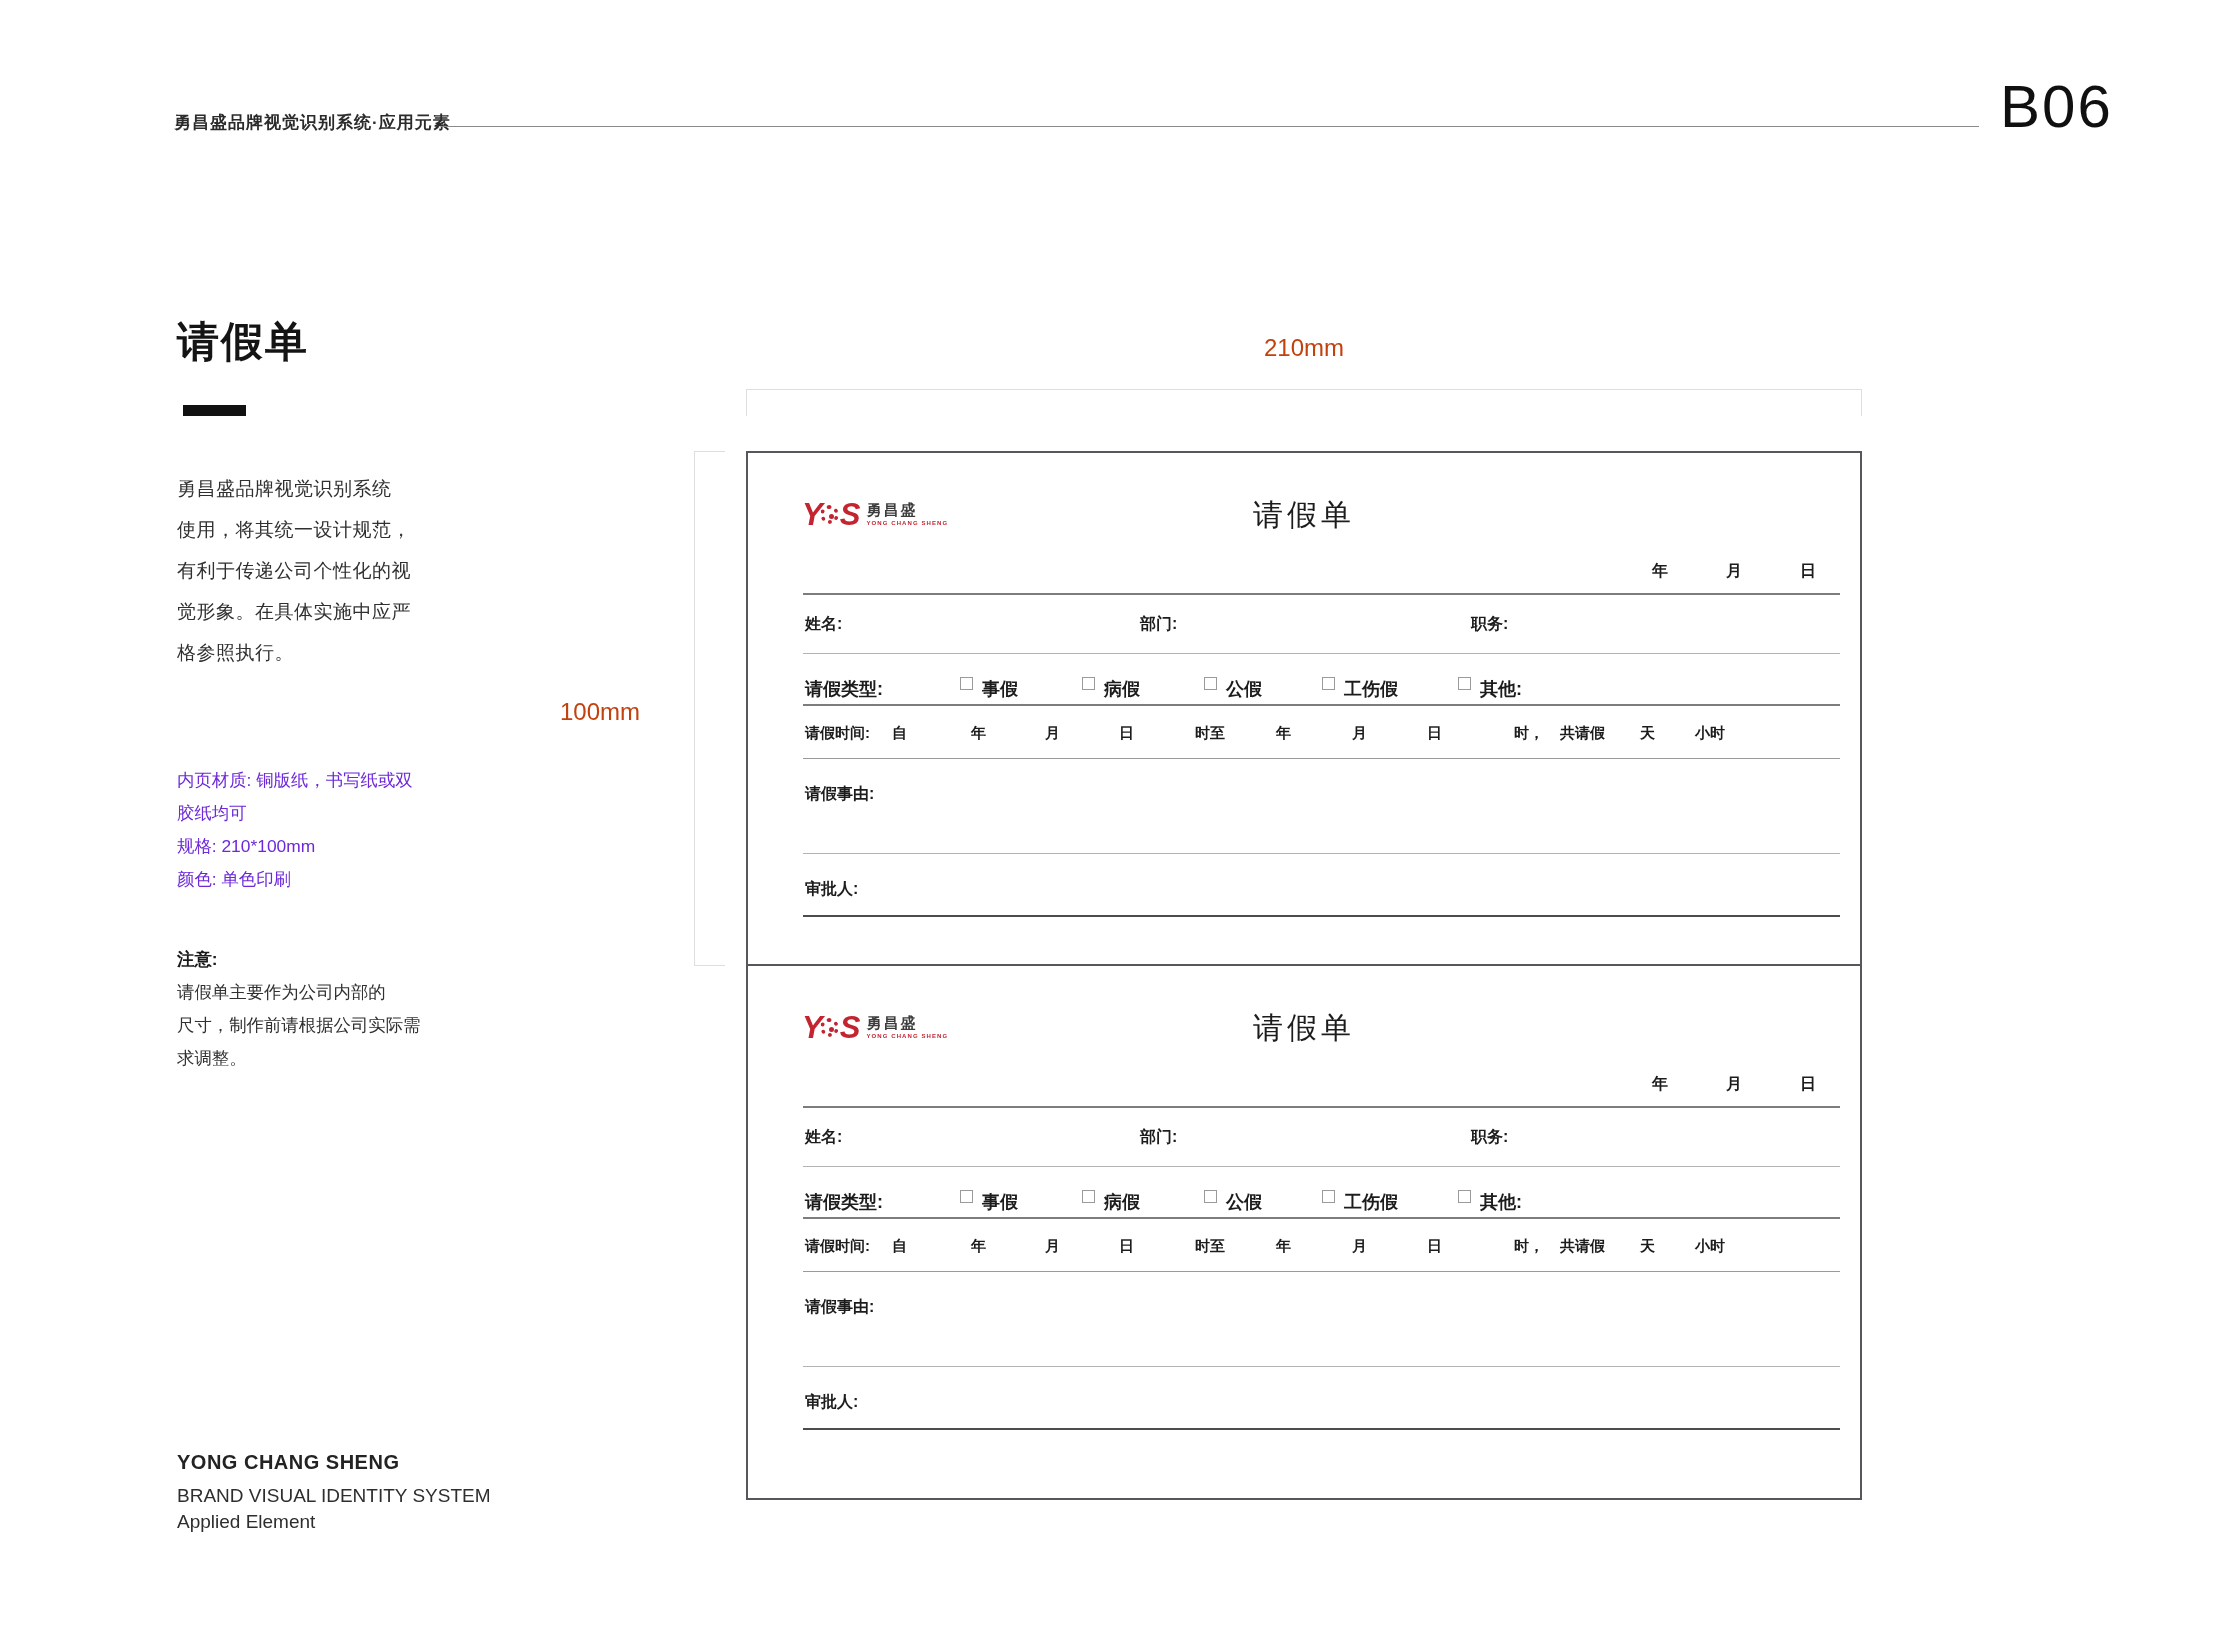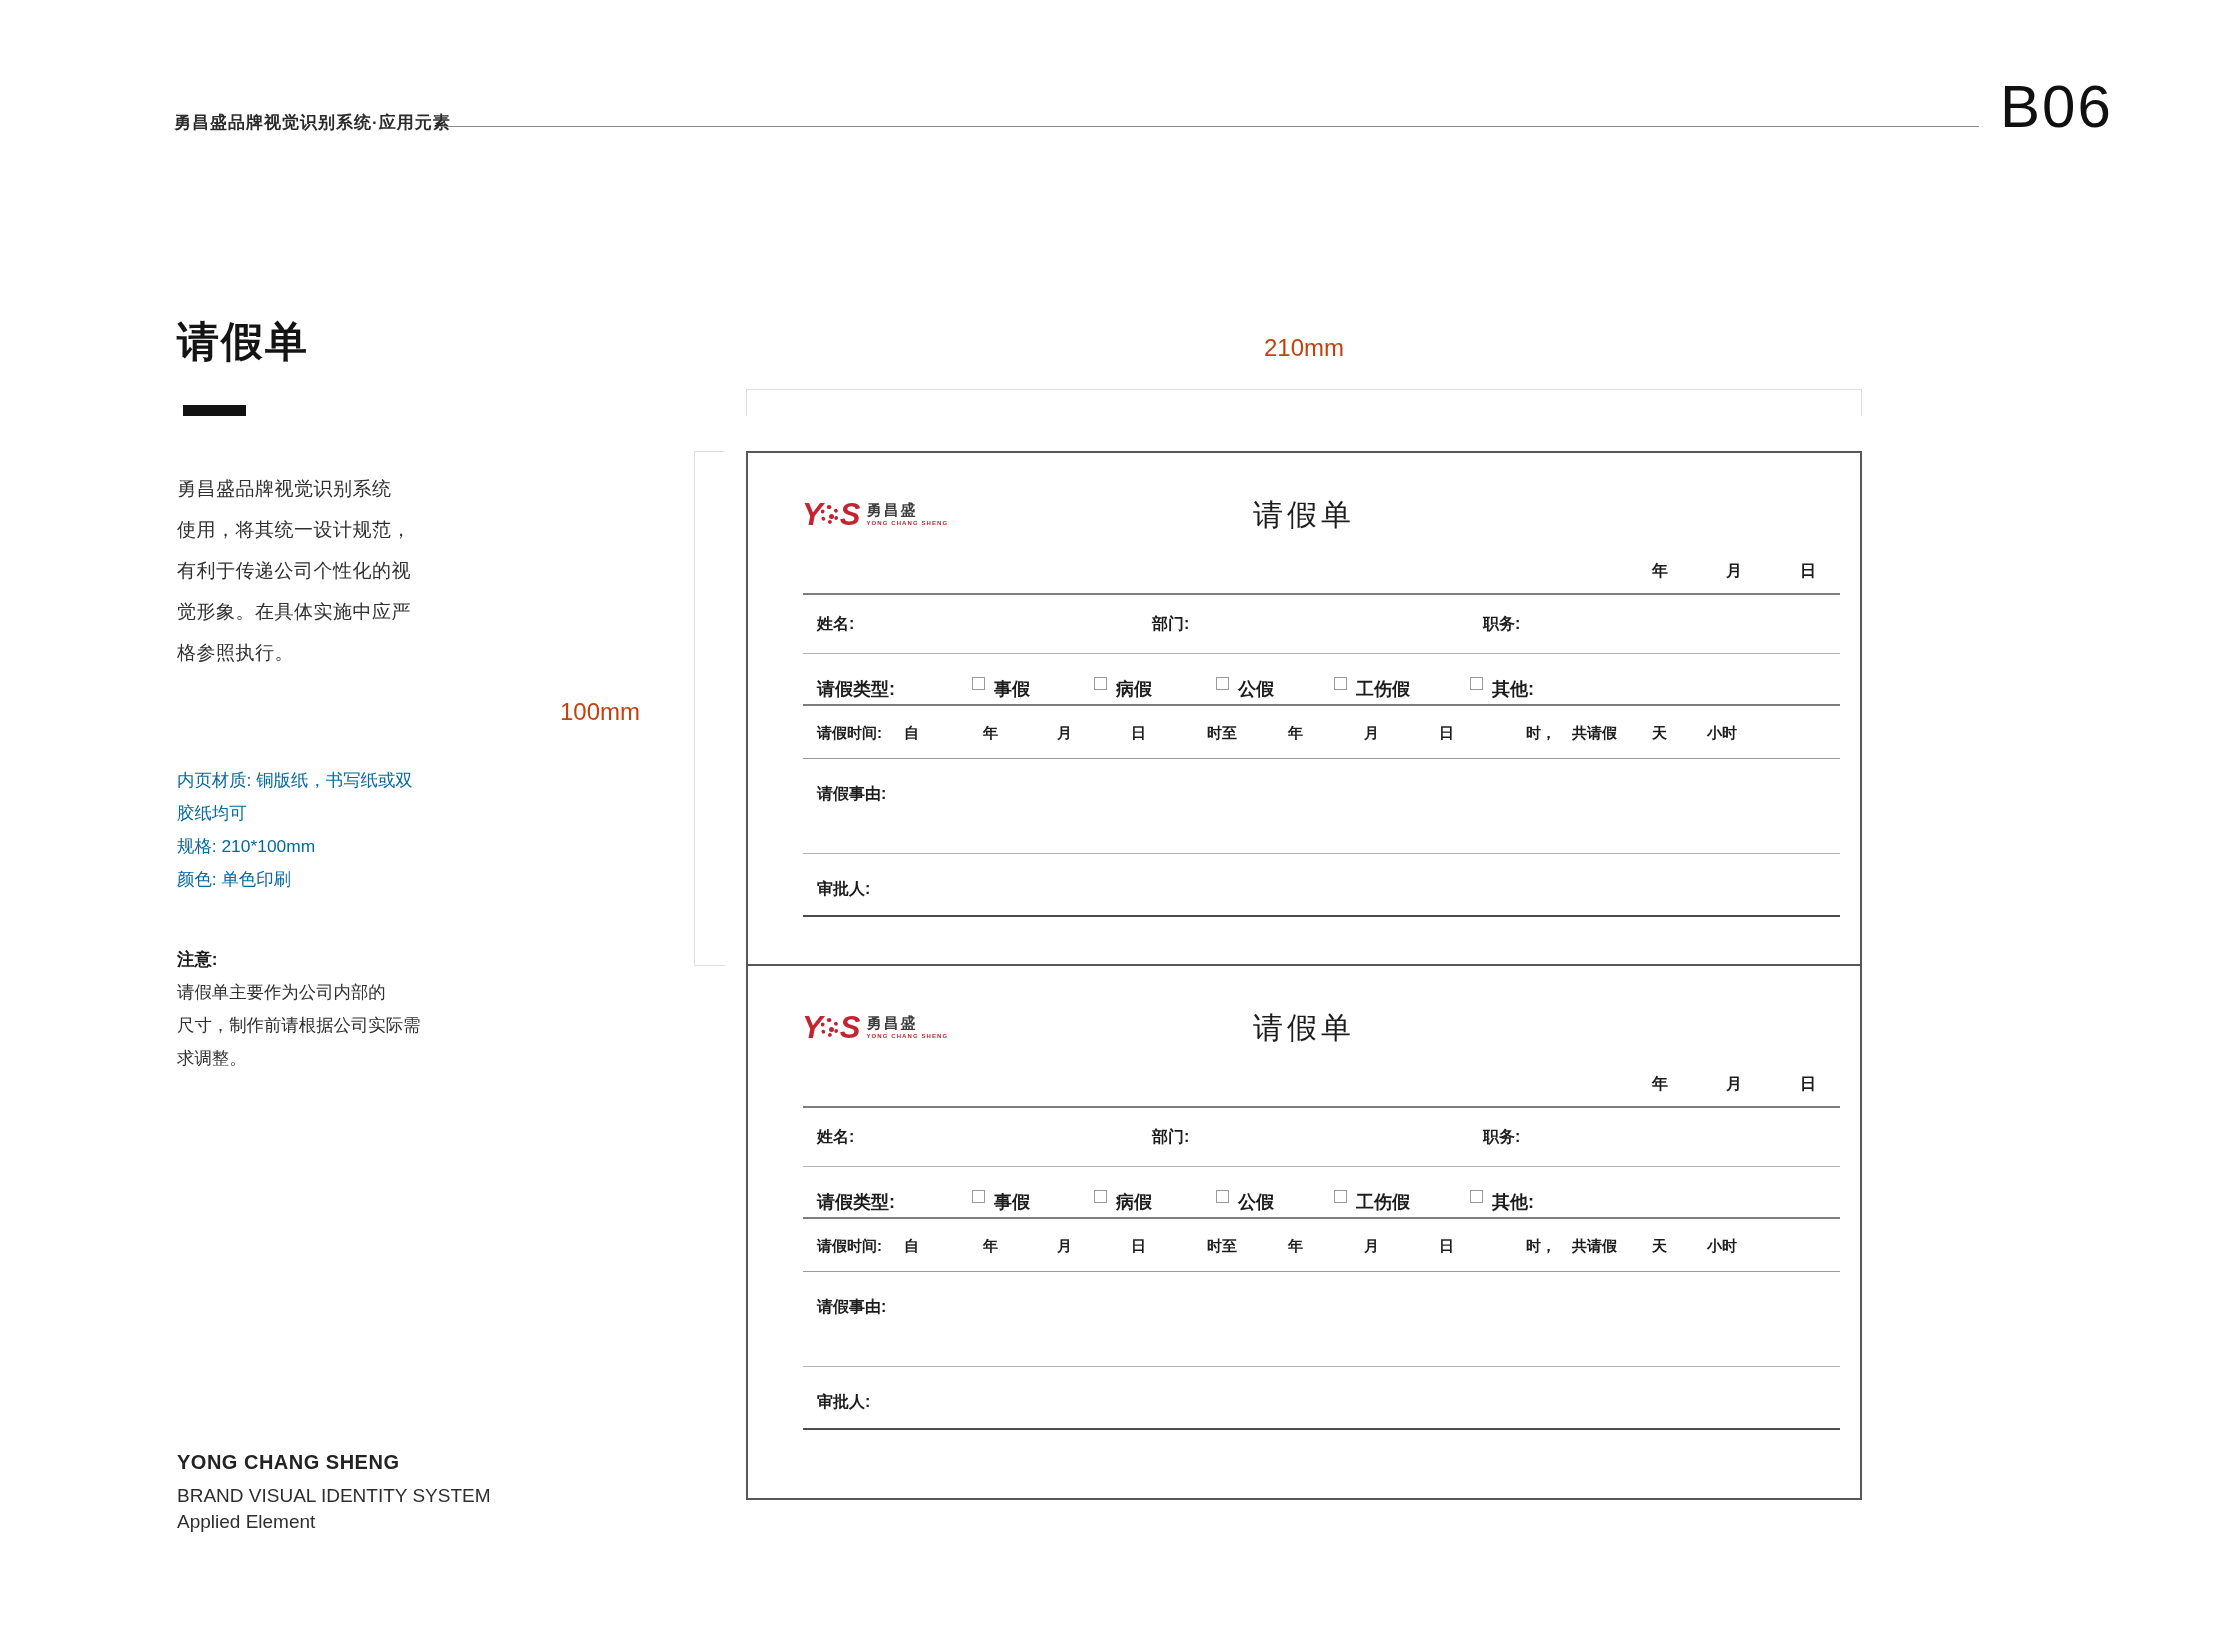--- a/index.html
+++ b/index.html
@@ -12,21 +12,21 @@
 
   
   .breadcrumb { left:174px; top:111px; font-size:17px; font-weight:700; color:#2b2b2b; letter-spacing:1px; }
   .header-rule { left:441px; top:126px; width:1538px; height:1px; background:#8a8a8a; }
   .page-code { left:2000px; top:72px; font-size:60px; font-weight:300; color:#101010; letter-spacing:2px; }
 
   
   .side-title { left:177px; top:314px; font-size:42px; font-weight:700; color:#141414; letter-spacing:2px; }
   .side-accent { left:183px; top:405px; width:63px; height:11px; background:#111; }
   .side-desc { left:177px; top:468px; font-size:19px; line-height:41px; color:#303030; letter-spacing:0.5px; }
-  .side-specs { left:177px; top:764px; font-size:17.4px; line-height:33px; color:#0369a1; }
+  .side-specs { left:177px; top:764px; font-size:17.4px; line-height:33px; color:#6d28d9; }
   .side-note { left:177px; top:943px; font-size:17.4px; line-height:33px; color:#303030; }
   .note-title { font-weight:700; color:#1a1a1a; }
   .side-footer { left:177px; top:1451px; color:#232323; }
   .footer-company { font-size:20px; font-weight:700; letter-spacing:0.5px; margin-bottom:9px; }
   .footer-line { font-size:19px; line-height:26px; color:#2e2e2e; }
 
   
   .dim { color:#c2410c; font-size:24px; }
   .dim-w-label { left:746px; top:334px; width:1116px; text-align:center; }
   .dim-w-line { left:746px; top:389px; width:1116px; height:1px; background:#dedede; }
@@ -60,21 +60,21 @@
   .rule { left:55px; width:1037px; }
   .rule-1 { top:140px; height:2px; background:#7d7d7d; }
   .rule-2 { top:200px; height:1px; background:#b3b3b3; }
   .rule-3 { top:251px; height:2px; background:#7d7d7d; }
   .rule-4 { top:305px; height:1px; background:#9a9a9a; }
   .rule-5 { top:400px; height:1px; background:#b3b3b3; }
   .rule-6 { top:462px; height:2px; background:#4c4c4c; }
 
   
   .sheet-row { left:0; right:0; height:20px; font-size:16px; font-weight:700; color:#1c1c1c; }
-  .sheet-row span { position:absolute; white-space:nowrap;margin-left:12px; }
+  .sheet-row span { position:absolute; white-space:nowrap; }
   .row-1 { top:161px; }
   .row-2 { top:224px; font-size:18px;padding-left:32px; }
   .row-3 { top:271px; font-size:15px; }
   .row-4 { top:331px; }
   .row-5 { top:426px; }
 
   .option { position:absolute; display:flex; align-items:flex-start; gap:9px; }
   .option .box { width:13px; height:13px; border:1.5px solid #9a9a9a; background:#fff; flex:none; }
 </style>
 </head>

